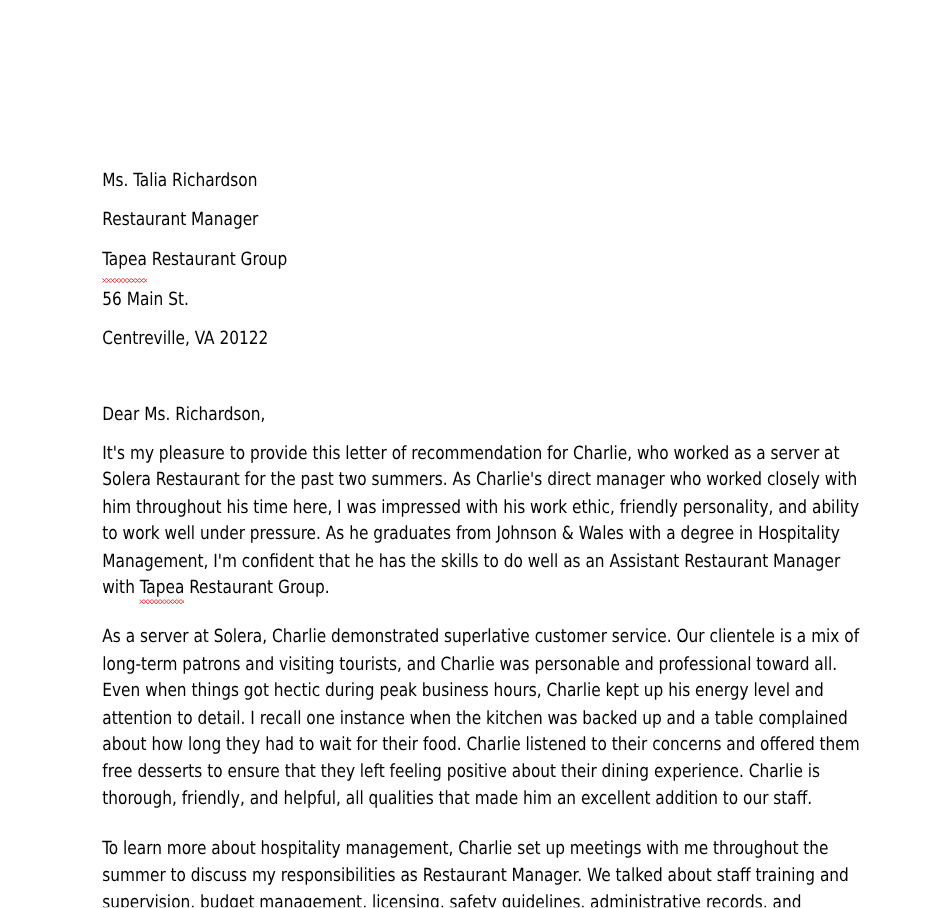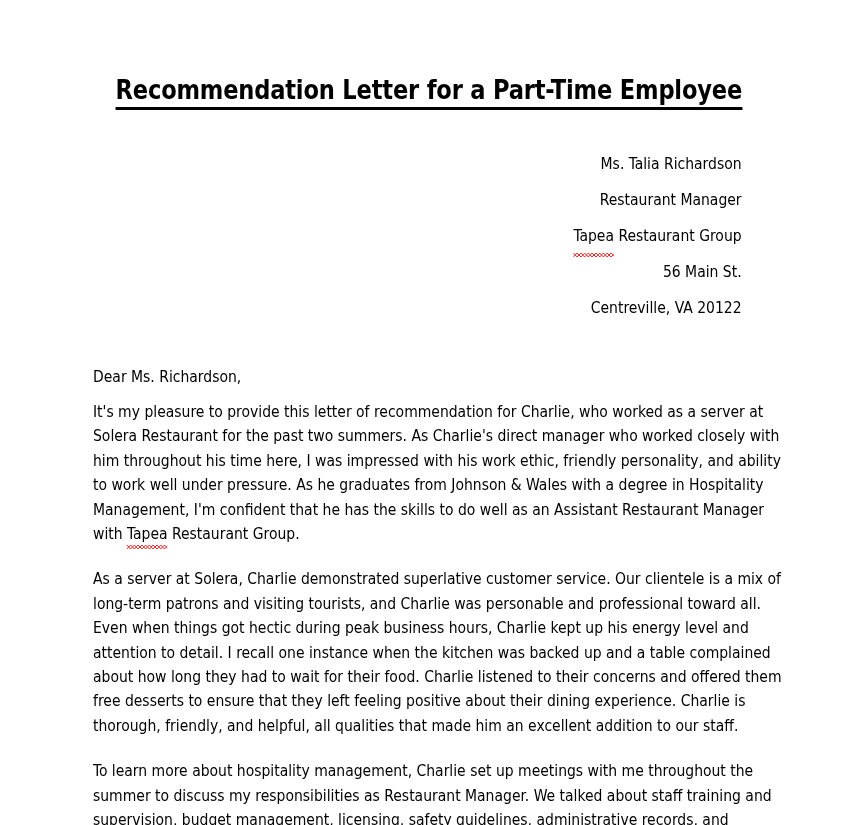--- a/index.html
+++ b/index.html
@@ -40,21 +40,20 @@
     transform: scaleX(0.93);
     transform-origin: center;
   }
 
   
   .address-block {
     position: absolute;
     top: 146px;
     left: 93px;
     width: 690px;
-    text-align: right;
   }
   .address-line {
     font-size: 16.5px;
     line-height: 36px;
     height: 36px;
     white-space: nowrap;
     transform: scaleX(0.94);
     transform-origin: left center;
   }
 
@@ -104,23 +103,20 @@
       linear-gradient(-45deg, transparent 42%, #e02020 42%, #e02020 58%, transparent 58%);
     background-size: 4px 4px;
     background-repeat: repeat-x;
   }
 </style>
 </head>
 <body>
 
 <div class="page">
 
-  <h1 class="doc-title">
-    <span class="title-text">Recommendation Letter for a Part-Time Employee</span>
-  </h1>
 
   <div class="address-block">
     <div class="address-line">Ms. Talia Richardson</div>
     <div class="address-line">Restaurant Manager</div>
     <div class="address-line"><span class="misspelled">Tapea</span><span> Restaurant  Group</span></div>
     <div class="address-line">56 Main St.</div>
     <div class="address-line">Centreville, VA 20122</div>
   </div>
 
   <div class="salutation">Dear Ms. Richardson,</div>

